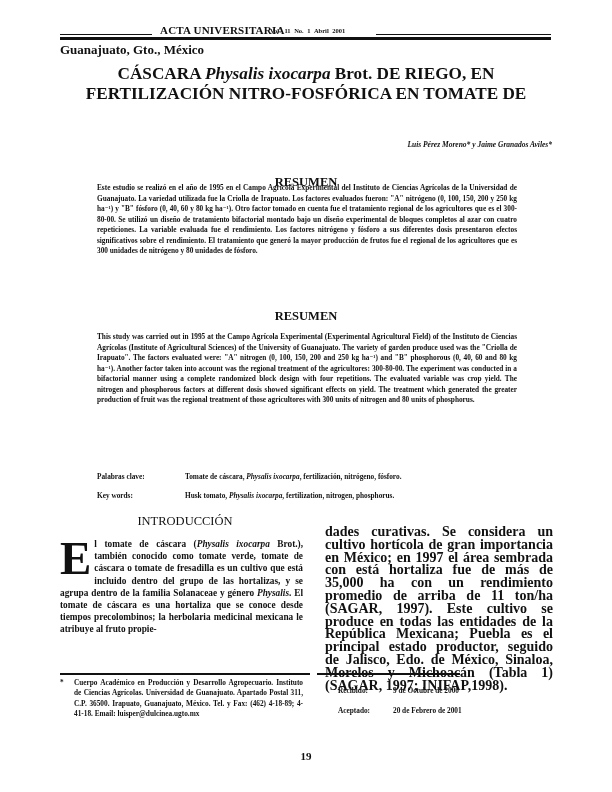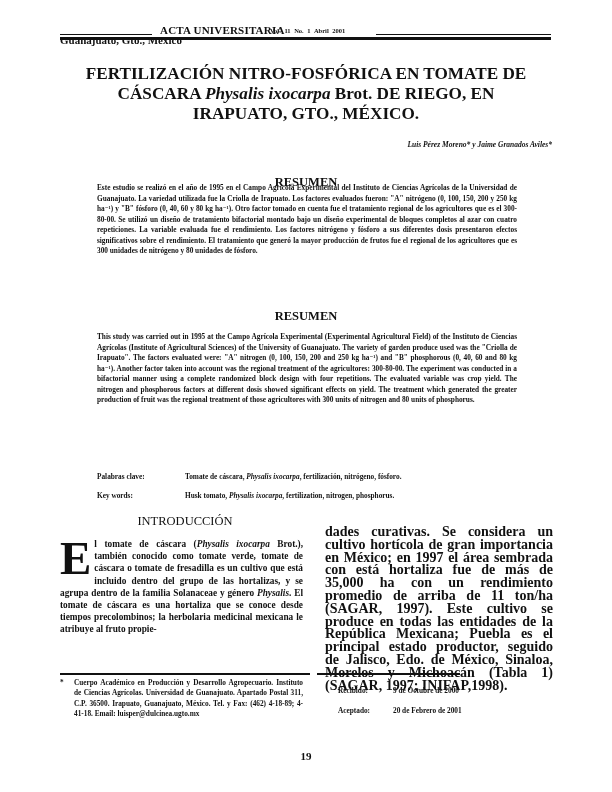--- a/index.html
+++ b/index.html
@@ -6,21 +6,21 @@
   body { width: 612px; height: 792px; position: relative; overflow: hidden;
          font-family: "Liberation Serif", "DejaVu Serif", serif; color: #111; }
   .abs { position: absolute; }
 
   
   #hdr-rule-left { left: 60px; top: 34px; width: 92px; height: 1px; background: #111; }
   #hdr-rule-right { left: 376px; top: 34px; width: 175px; height: 1px; background: #111; }
   #hdr-journal { left: 160px; top: 24px; font-size: 11px; font-weight: bold; letter-spacing: 0.2px; white-space: nowrap; }
   #hdr-vol { left: 270px; top: 27px; font-size: 6.5px; font-weight: bold; white-space: nowrap; word-spacing: 2px; }
   #hdr-thick { left: 60px; top: 37px; width: 491px; height: 3px; background: #111; }
-  #hdr-location { left: 60px; top: 34px; font-size: 11px; font-weight: bold; }
+  #hdr-location { left: 60px; top: 42px; font-size: 13px; font-weight: bold; }
 
   
   #title { left: 60px; top: 64px; width: 492px; text-align: center; font-size: 17.2px; font-weight: bold; line-height: 20px; }
   #title i { font-style: italic; }
   #authors { right: 60px; top: 140px; font-size: 7.5px; font-weight: bold; text-align: right; font-style: italic; }
 
   
   .sec-head { left: 60px; width: 492px; text-align: center; font-size: 12.5px; font-weight: bold; }
   #resumen-head { top: 161px; margin-top: 14px; }
   #abstract-head { top: 309px; }
@@ -60,23 +60,22 @@
 <body>
 
 <div id="hdr-rule-left" class="abs"></div>
 <div id="hdr-journal" class="abs">ACTA UNIVERSITARIA</div>
 <div id="hdr-vol" class="abs">Vol. 11  No. 1  Abril  2001</div>
 <div id="hdr-rule-right" class="abs"></div>
 <div id="hdr-thick" class="abs"></div>
 <div id="hdr-location" class="abs">Guanajuato, Gto., México</div>
 
 <div id="title" class="abs">
+  <div><span>CÁSCARA </span><i>Physalis ixocarpa</i><span> Brot. DE RIEGO, EN</span></div>
   <div>FERTILIZACIÓN NITRO-FOSFÓRICA EN TOMATE DE</div>
-  <div><span>CÁSCARA </span><i>Physalis ixocarpa</i><span> Brot. DE RIEGO, EN</span></div>
-  <div>IRAPUATO, GTO., MÉXICO.</div>
 </div>
 <div id="authors" class="abs">Luis Pérez Moreno* y Jaime Granados Aviles*</div>
 
 <div id="resumen-head" class="abs sec-head">RESUMEN</div>
 <div id="resumen-text" class="abs para">Este estudio se realizó en el año de 1995 en el Campo Agrícola Experimental del Instituto de Ciencias Agrícolas de la Universidad de Guanajuato. La variedad utilizada fue la Criolla de Irapuato. Los factores evaluados fueron: "A" nitrógeno (0, 100, 150, 200 y 250 kg ha⁻¹) y "B" fósforo (0, 40, 60 y 80 kg ha⁻¹). Otro factor tomado en cuenta fue el tratamiento regional de los agricultores que es el 300-80-00. Se utilizó un diseño de tratamiento bifactorial montado bajo un diseño experimental de bloques completos al azar con cuatro repeticiones. La variable evaluada fue el rendimiento. Los factores nitrógeno y fósforo a sus diferentes dosis presentaron efectos significativos sobre el rendimiento. El tratamiento que generó la mayor producción de frutos fue el regional de los agricultores que es 300 unidades de nitrógeno y 80 unidades de fósforo.</div>
 
 <div id="abstract-head" class="abs sec-head">RESUMEN</div>
 <div id="abstract-text" class="abs para">This study was carried out in 1995 at the Campo Agrícola Experimental (Experimental Agricultural Field) of the Instituto de Ciencias Agrícolas (Institute of Agricultural Sciences) of the University of Guanajuato. The variety of garden produce used was the "Criolla de Irapuato". The factors evaluated were: "A" nitrogen (0, 100, 150, 200 and 250 kg ha⁻¹) and "B" phosphorous (0, 40, 60 and 80 kg ha⁻¹). Another factor taken into account was the regional treatment of the agricultores: 300-80-00. The experiment was conducted in a bifactorial manner using a complete randomized block design with four repetitions. The evaluated variable was crop yield. The nitrogen and phosphorous factors at different dosis showed significant effects on yield. The treatment which generated the greater production of fruit was the regional treatment of those agricultores with 300 units of nitrogen and 80 units of phosphorus.</div>
 
 <div id="kw-es" class="abs kw-row">

